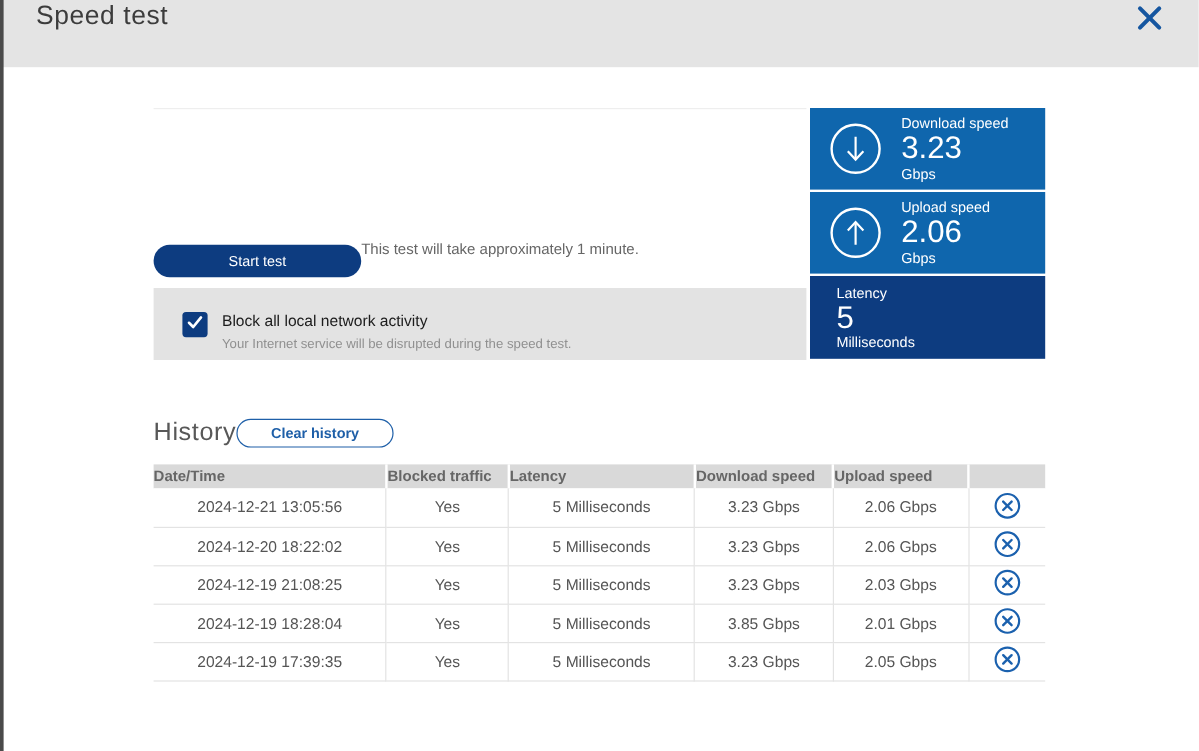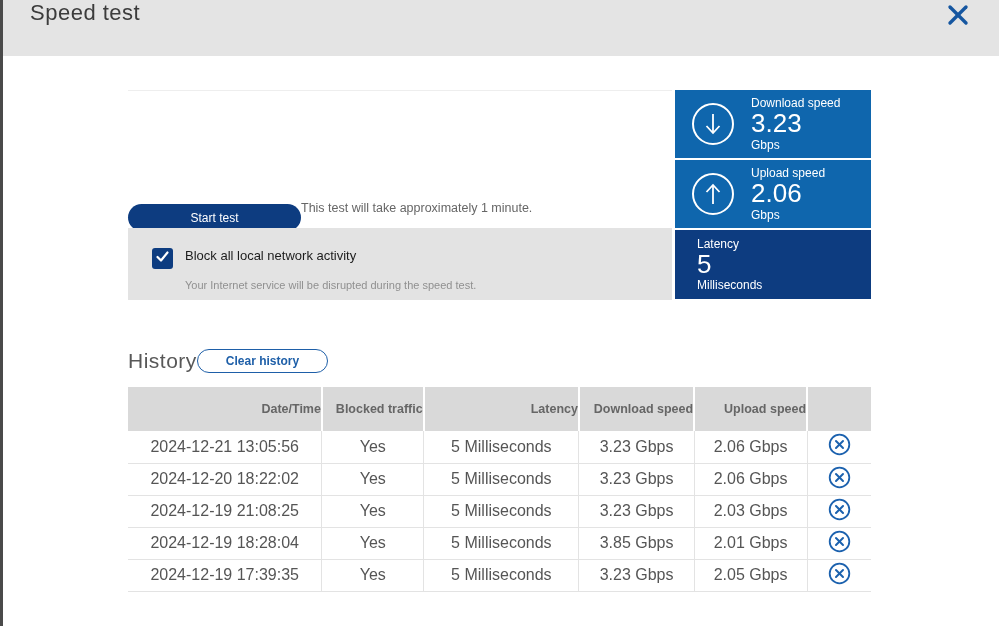--- a/index.html
+++ b/index.html
@@ -32,33 +32,33 @@
     display:flex; flex-direction:row; align-items:center;
   }
   .start-btn {
     margin-top:44px; width:173px; height:27px;
     background:#0d3c80; color:#ffffff; font-size:12px;
     border:none; border-radius:14px; cursor:pointer;
     font-family:"Liberation Sans", sans-serif;
   }
   .test-note { margin-top:24px; font-size:12.5px; color:#666666; }
   .block-box {
-    position:absolute; left:0; right:0; bottom:0; height:72px;
+    position:absolute; left:0; right:0; bottom:0; height:60px;
     background:#e3e3e3; display:flex; padding:20px 0 0 24px;
   }
   .checkbox {
     width:21px; height:21px; border-radius:3px; background:#0d3c80;
     display:flex; align-items:center; justify-content:center;
     cursor:pointer; flex:0 0 auto;
   }
   .checkbox .check { display:none; }
   .checkbox.checked .check { display:block; }
   .block-texts { margin-left:12px; }
   .block-label { font-size:13px; color:#1c1c1c; }
-  .block-desc { font-size:11px; color:#909090; margin-top:16px; }
+  .block-desc { font-size:11px; color:#909090; margin-top:6px; }
 
   
   .stats-col { width:196px; display:flex; flex-direction:column; gap:2px; }
   .stat-panel { color:#ffffff; display:flex; align-items:center; }
   .stat-blue { background:#0f66ad; height:68px; padding-left:16px; }
   .stat-navy { background:#0d3c80; height:69px; padding-left:22px; align-items:flex-start; flex-direction:column; justify-content:center; }
   .stat-icon { flex:0 0 auto; line-height:0; }
   .stat-texts { margin-left:16px; }
   .stat-label { font-size:12px; }
   .stat-value { font-size:26px; font-weight:400; line-height:1.05; }
@@ -68,26 +68,26 @@
   .history-head { margin-top:49px; display:flex; align-items:center; }
   .history-title { font-size:21px; color:#585858; font-weight:400; letter-spacing:0.5px; }
   .clear-btn {
     height:24px; padding:0 28px; background:#ffffff;
     border:1.5px solid #1e5fa8; border-radius:14px;
     color:#1e5fa8; font-size:12px; font-weight:bold; cursor:pointer;
     font-family:"Liberation Sans", sans-serif;
   }
   .history-table { margin-top:14px; width:100%; border-collapse:collapse; table-layout:fixed; }
   .history-table th {
-    background:#d9d9d9; height:44px; font-size:12.5px; color:#666666;
-    font-weight:bold; text-align:right; border-right:2px solid #ffffff;
+    background:#d9d9d9; height:20px; font-size:12.5px; color:#666666;
+    font-weight:bold; text-align:left; border-right:2px solid #ffffff;
   }
   .history-table th:last-child { border-right:none; }
   .history-table td {
-    height:32px; font-size:16px; color:#555555; text-align:center;
+    height:32px; font-size:13px; color:#555555; text-align:center;
     border-right:1px solid #e3e3e3; border-bottom:1px solid #e3e3e3;
     background:#ffffff;
   }
   .history-table td:last-child { border-right:none; }
   .delete-btn { background:none; border:none; cursor:pointer; padding:0; line-height:0; }
 </style>
 </head>
 <body>
 
 <div class="left-strip"></div>

